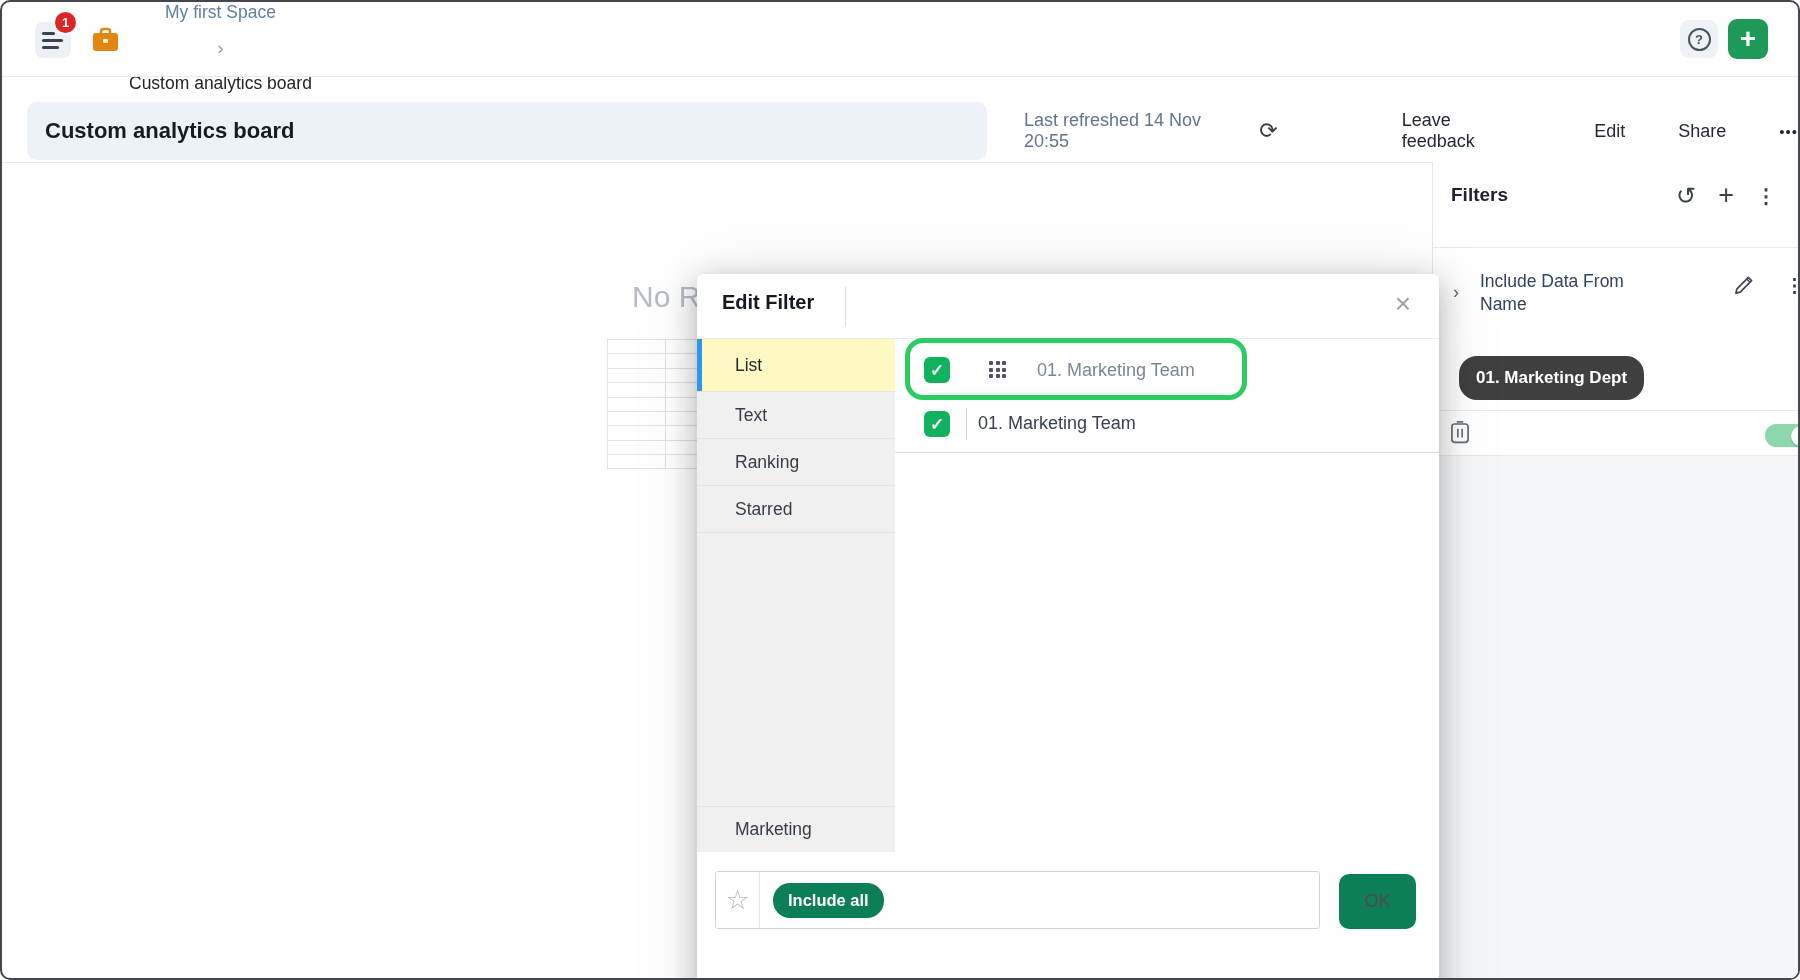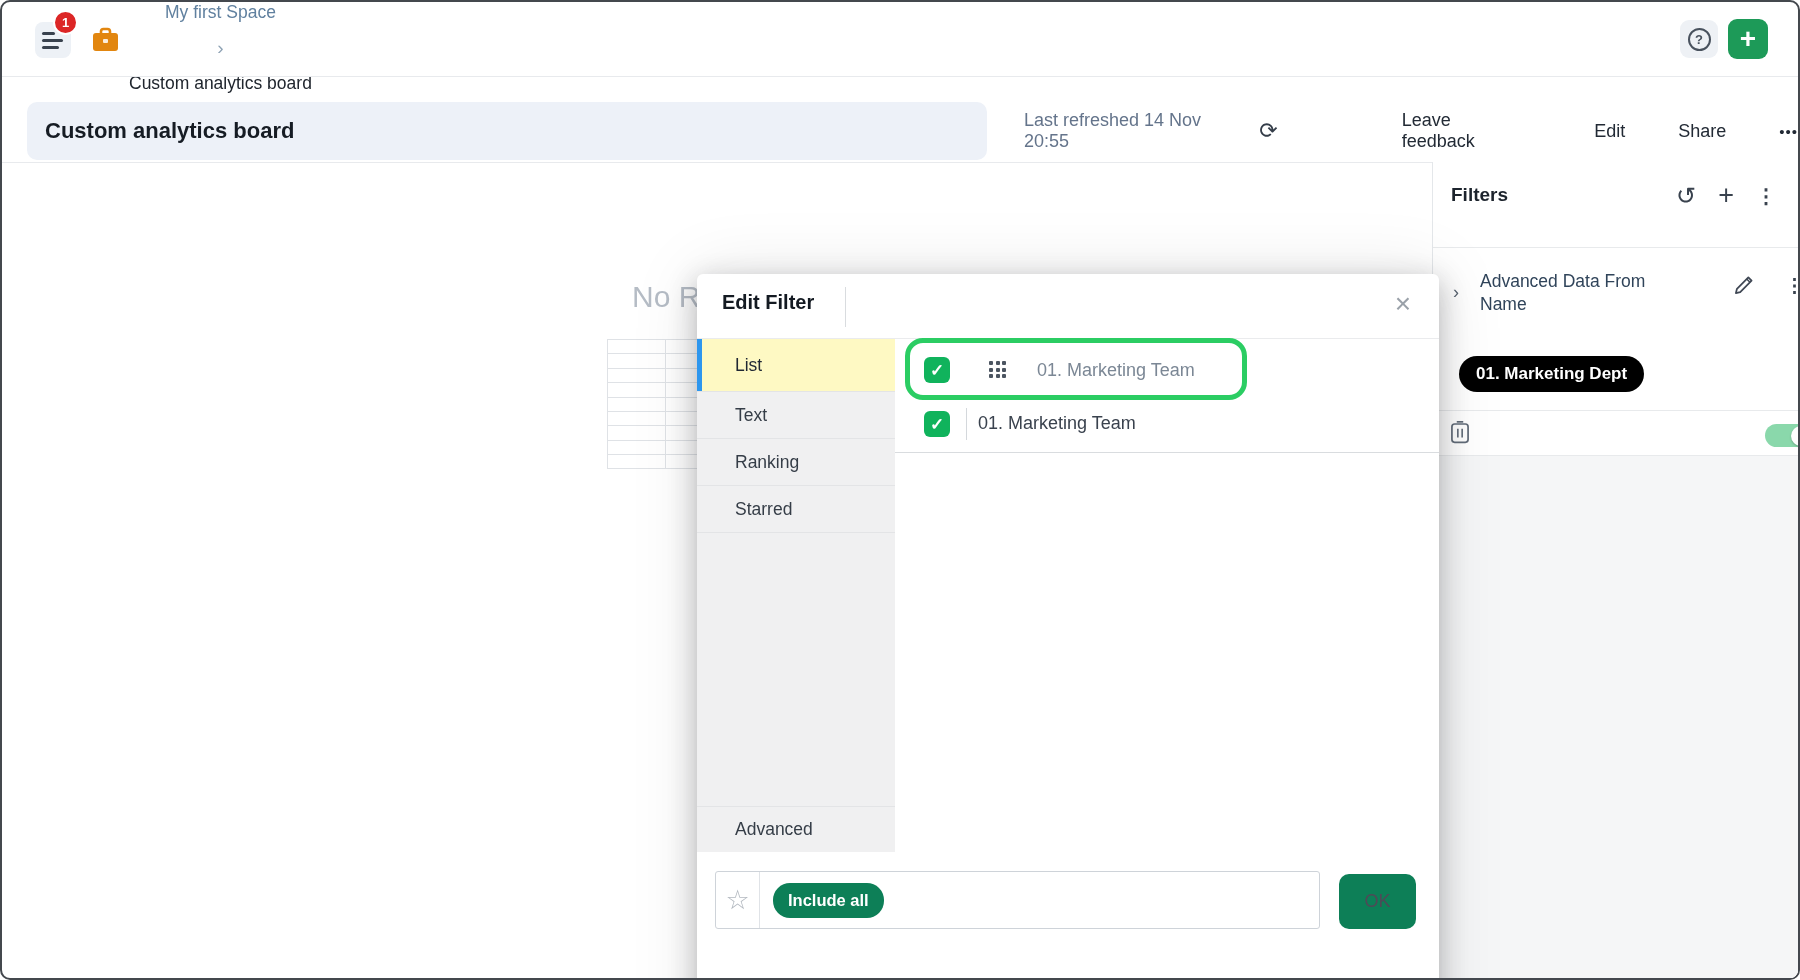--- a/index.html
+++ b/index.html
@@ -56,21 +56,21 @@
   .filters-actions { right:26px; top:18px; gap:22px; color:#39424e; }
   .reset-icon { font-size:24px; cursor:pointer; }
   .plus-icon { font-size:27px; font-weight:300; cursor:pointer; }
   .kebab-icon { font-size:20px; font-weight:bold; cursor:pointer; }
   .fdiv1 { top:85px; } .fdiv2 { top:248px; } .fdiv3 { top:293px; }
   .fdiv1,.fdiv2,.fdiv3 { left:0; right:0; height:1px; background:#e8eaec; position:absolute; }
   .chev { left:20px; top:120px; color:#5a6572; font-size:18px; cursor:pointer; }
   .filter-name { left:47px; top:108px; width:200px; font-size:17.5px; line-height:1.32; color:#30445a; }
   .pencil-btn { left:298px; top:110px; width:28px; height:28px; cursor:pointer; }
   .filter-kebab { left:352px; top:112px; font-size:19px; font-weight:bold; color:#39424e; cursor:pointer; }
-  .value-chip { left:26px; top:194px; height:36px; padding:12px 17px; background:#000000; border-radius:18px;
+  .value-chip { left:26px; top:194px; height:44px; padding:12px 17px; background:#404040; border-radius:18px;
                 color:#fff; font-size:17px; font-weight:bold; display:inline-flex; align-items:center; cursor:pointer; }
   .trash-btn { left:14px; top:255px; width:28px; height:30px; cursor:pointer; }
   .toggle { left:332px; top:262px; width:48px; height:23px; background:#8ad8ab; border-radius:12px; cursor:pointer; }
   .toggle-knob { position:absolute; right:2px; top:1.5px; width:20px; height:20px; background:#fff;
                  border-radius:50%; box-shadow:0 1px 2px rgba(0,0,0,.25); }
   .filters-empty { top:294px; bottom:0; left:0; right:0; background:#f5f6f7; }
 
   
   .modal { left:695px; top:272px; width:742px; height:820px; background:#fff; border-radius:6px;
            box-shadow:0 8px 28px rgba(25,28,33,.30), 0 0 70px rgba(25,28,33,.10); z-index:10;padding-left:7px; }
@@ -165,21 +165,21 @@
     <div class="abs filters-title">Filters</div>
     <div class="abs filters-actions flexc">
       <span class="reset-icon">↺</span>
       <span class="plus-icon">+</span>
       <span class="kebab-icon">⋮</span>
     </div>
     <div class="fdiv1"></div>
 
     <span class="abs chev">›</span>
     <div class="abs filter-name">
-      <div>Advanced Data From</div>
+      <div>Include Data From</div>
       <div>Name</div>
     </div>
     <span class="abs pencil-btn">
       <svg width="26" height="26" viewBox="0 0 24 24">
         <path d="M4.5 19.5l1-4L16 5l3 3L8.5 18.5l-4 1z" fill="none" stroke="#3f4754" stroke-width="1.6" stroke-linejoin="round"></path>
         <path d="M14.5 6.5l3 3" stroke="#3f4754" stroke-width="1.4"></path>
       </svg>
     </span>
     <span class="abs filter-kebab">⋮</span>
 
@@ -204,21 +204,21 @@
     <div class="abs modal-title">Edit Filter</div>
     <div class="abs modal-title-div"></div>
     <div class="abs modal-close center">×</div>
     <div class="abs modal-header-line"></div>
 
     <div class="abs tabcol">
       <div class="tab tab-list">List</div>
       <div class="tab">Text</div>
       <div class="tab">Ranking</div>
       <div class="tab">Starred</div>
-      <div class="tab tab-advanced">Advanced</div>
+      <div class="tab tab-advanced">Marketing</div>
     </div>
 
     <div class="abs annotation"></div>
     <span class="abs checkbox cb1 center">✓</span>
     <span class="abs grid-handle">
       <i></i>
         <i></i>
         <i></i>
         <i></i>
         <i></i>

